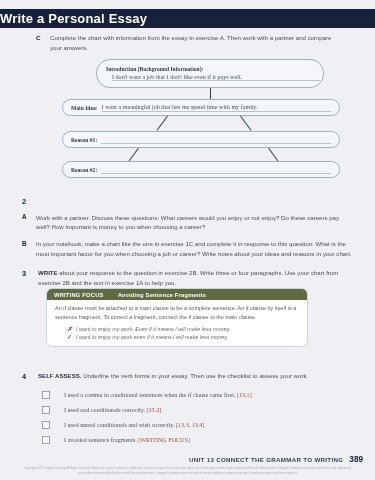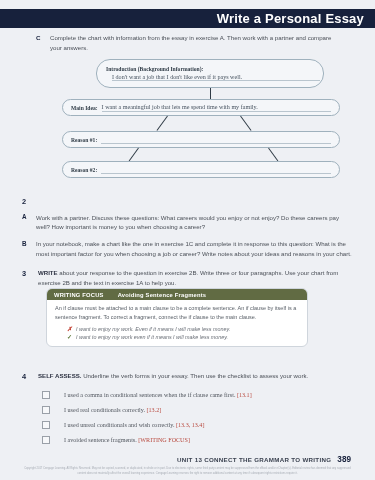--- a/index.html
+++ b/index.html
@@ -8,21 +8,21 @@
     background: #eef0f4;
     font-family: "Liberation Sans", sans-serif;
     overflow: hidden;
   }
   .page { position: relative; width: 375px; height: 480px; background: #eef0f4; }
 
   
   .header-bar {
     position: absolute; top: 9px; left: 0; width: 375px; height: 19px;
     background: #17213c;
-    display: flex; align-items: center; justify-content: flex-end;
+    display: flex; align-items: center; justify-content: flex-start;
   }
   .header-title {
     color: #ffffff; font-size: 13px; font-weight: bold;
     letter-spacing: .2px; padding-right: 11px;
   }
 
   
   .ex-row { display: flex; align-items: flex-start; gap: 5px; }
   .ex-marker {
     color: #17213c; font-weight: bold; font-size: 6.2px;
@@ -113,21 +113,21 @@
   .check-txt {
     color: #51565e; font-size: 6.1px;
     font-family: "Liberation Serif", serif;
   }
   .ref { color: #b8473c; }
 
   
   .footer { position: absolute; top: 455px; left: 0; width: 375px; }
   .footer-line {
     display: flex; justify-content: flex-end; align-items: baseline;
-    gap: 6px; padding-right: 24px;
+    gap: 6px; padding-right: 12px;
   }
   .footer-unit { color: #3b4250; font-size: 6.2px; font-weight: bold; letter-spacing: .3px; }
   .footer-page { color: #17213c; font-size: 8.2px; font-weight: bold; }
   .copyright {
     margin-top: 3px; padding: 0 22px;
     color: #a8adb5; font-size: 2.7px; line-height: 1.75; text-align: center;
   }
 </style>
 </head>
 <body>

